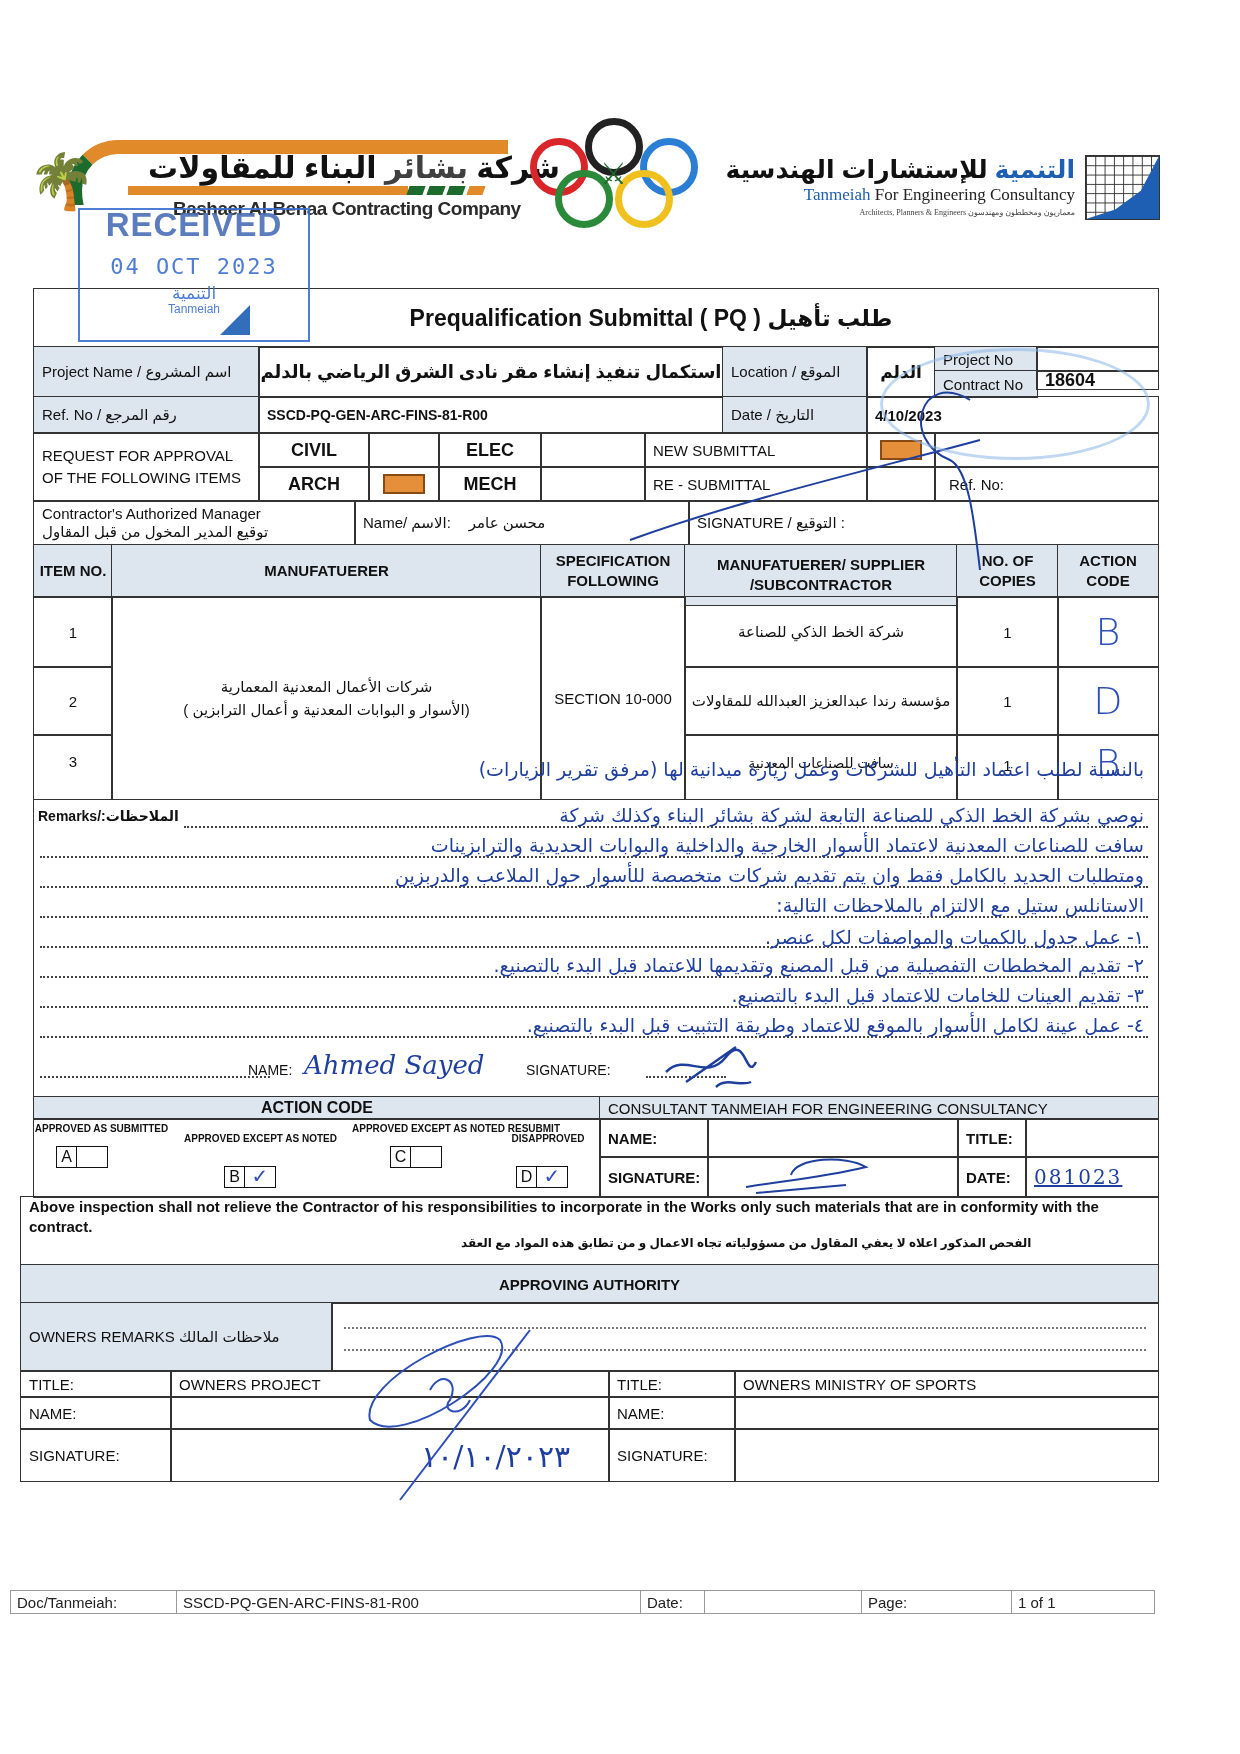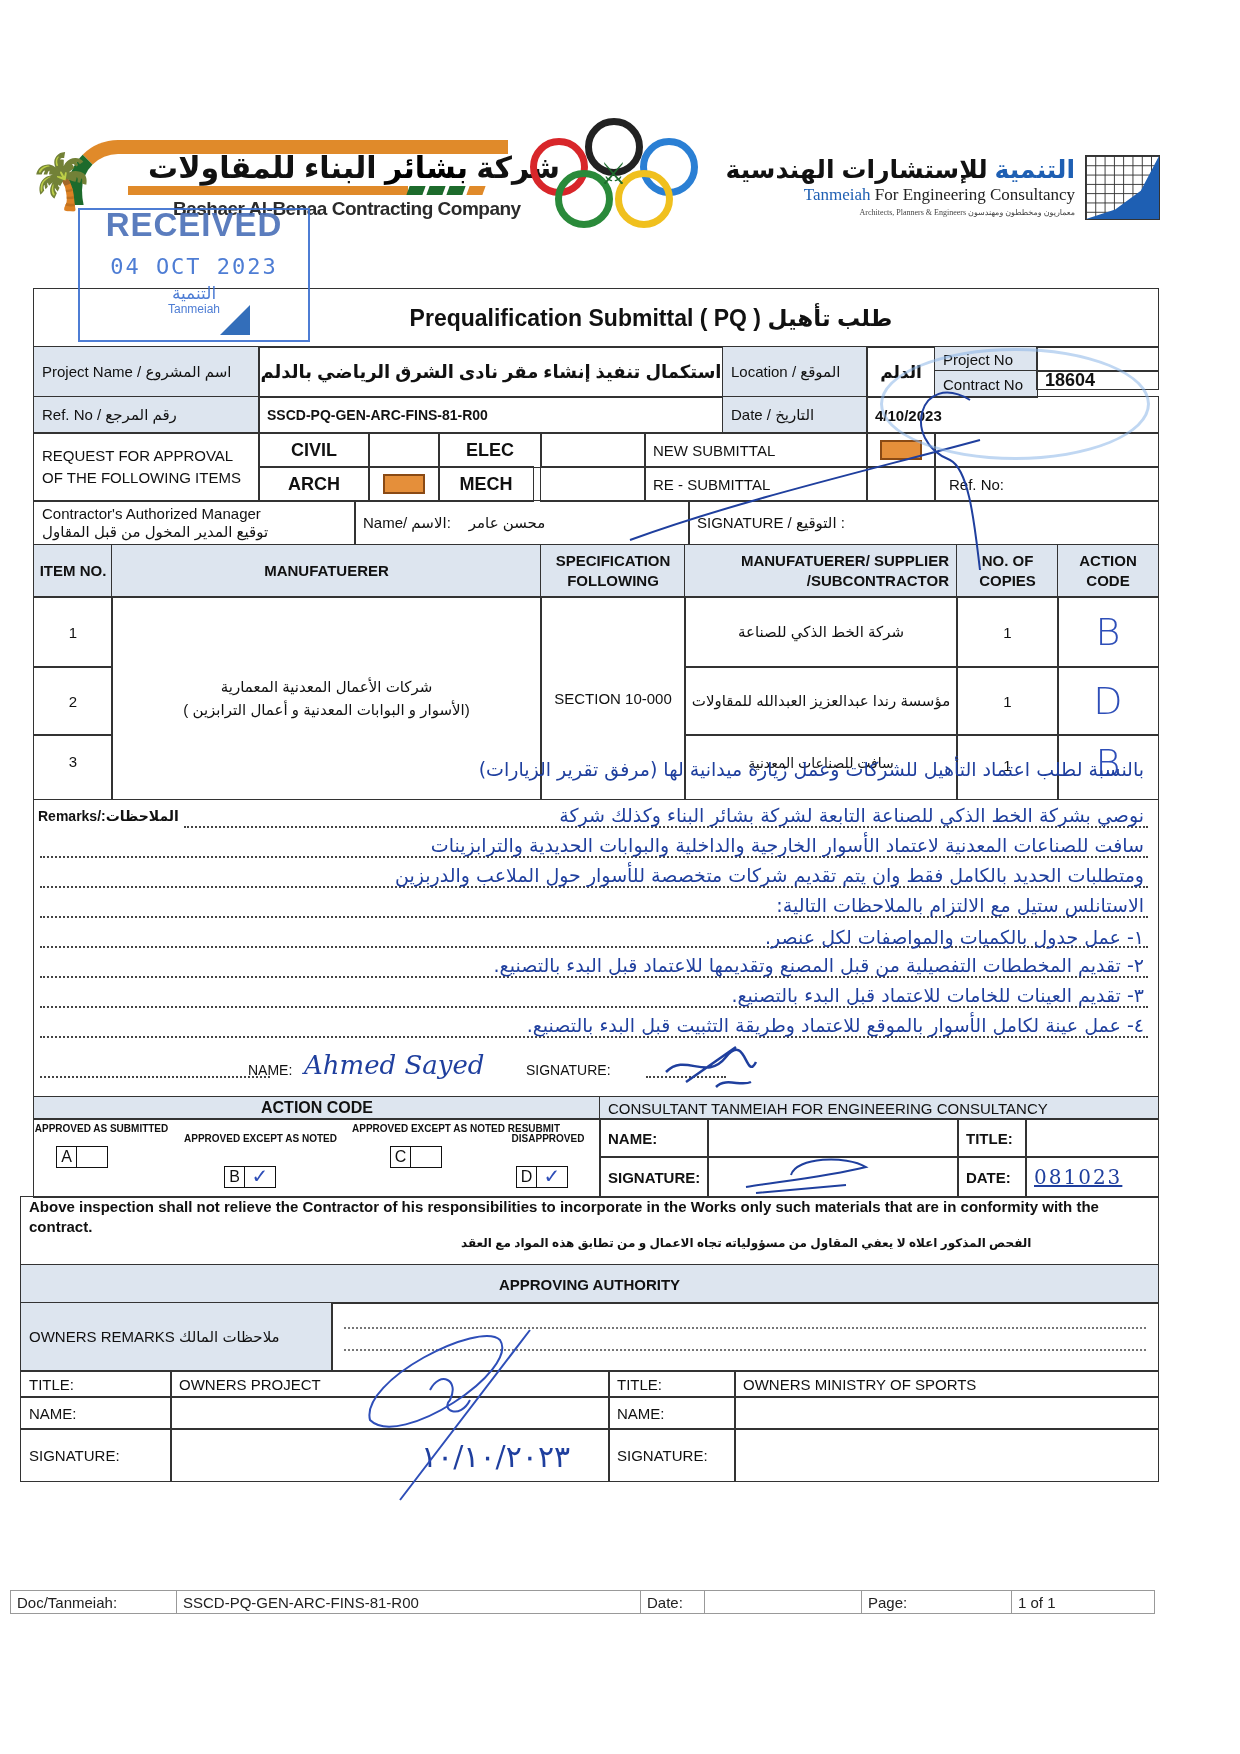--- a/index.html
+++ b/index.html
@@ -7,21 +7,21 @@
   body { position: relative; font-family: "Liberation Sans", "DejaVu Sans", sans-serif; color: #111; overflow: hidden; }
 
   .abs { position: absolute; }
   .shade { background: #dde5ef; }
 
   
   .logo-left { left: 28px; top: 140px; width: 450px; height: 100px; }
   .logo-left .palm { position: absolute; left: 0; top: 14px; font-size: 54px; color: #1d6b2c; line-height: 1; }
   .logo-left .arc { position: absolute; left: 40px; top: 0; width: 440px; height: 100px; border-top: 14px solid #e08a2a; border-left: 14px solid #1d6b2c; border-radius: 80px 0 0 80px; border-right: none; border-bottom: none; clip-path: inset(0 0 35% 0); }
   .logo-left .ar { position: absolute; left: 120px; top: 10px; font-size: 30px; font-weight: bold; color: #111; direction: rtl; white-space: nowrap; }
-  .logo-left .ar .o { color: #000000; }
+  .logo-left .ar .o { color: #404040; }
   .logo-left .en { position: absolute; left: 145px; top: 58px; font-size: 19px; font-weight: bold; color: #2b2b2b; letter-spacing: -0.5px; white-space: nowrap; }
   .logo-left .bars { position: absolute; left: 380px; top: 46px; display: flex; gap: 4px; }
   .logo-left .bars span { width: 16px; height: 9px; background: #1d6b2c; transform: skewX(-20deg); }
   .logo-left .bars span:nth-child(4) { background: #e08a2a; }
   .logo-left .line { position: absolute; left: 100px; top: 46px; width: 280px; height: 9px; background: #e08a2a; }
 
   .logo-center { left: 530px; top: 118px; width: 175px; height: 110px; }
   .petal { position: absolute; width: 58px; height: 58px; border-radius: 50%; border: 7px solid; background: transparent; }
 
   .logo-right { left: 760px; top: 155px; width: 400px; height: 70px; }
@@ -149,21 +149,21 @@
   <span>OF THE FOLLOWING ITEMS</span>
 </div>
 <div class="cell c bold" style="left:258px;top:432px;width:112px;height:36px;font-size:18px;">CIVIL</div>
 <div class="cell c" style="left:368px;top:432px;width:72px;height:36px;"></div>
 <div class="cell c bold" style="left:438px;top:432px;width:104px;height:36px;font-size:18px;">ELEC</div>
 <div class="cell c" style="left:540px;top:432px;width:106px;height:36px;"></div>
 <div class="cell" style="left:258px;top:466px;width:112px;height:36px;justify-content:center;font-size:18px;font-weight:bold;">ARCH</div>
 <div class="cell c" style="left:368px;top:466px;width:72px;height:36px;">
     <span class="orange"></span>
   </div>
-<div class="cell c bold" style="left:438px;top:466px;width:96px;height:36px;font-size:18px;">MECH</div>
+<div class="cell c bold" style="left:438px;top:466px;width:104px;height:36px;font-size:18px;">MECH</div>
 <div class="cell c" style="left:540px;top:466px;width:106px;height:36px;"></div>
 
 <div class="cell" style="left:644px;top:432px;width:224px;height:36px;">NEW SUBMITTAL</div>
 <div class="cell c" style="left:866px;top:432px;width:70px;height:36px;">
     <span class="orange"></span>
   </div>
 <div class="cell" style="left:934px;top:432px;width:225px;height:36px;"></div>
 <div class="cell" style="left:644px;top:466px;width:224px;height:36px;">RE - SUBMITTAL</div>
 <div class="cell c" style="left:866px;top:466px;width:70px;height:36px;"></div>
 <div class="cell" style="left:934px;top:466px;width:225px;height:36px;padding-left:14px;">Ref. No:</div>
@@ -174,21 +174,21 @@
 </div>
 <div class="cell" style="left:354px;top:500px;width:336px;height:46px;gap:18px;">
   <span>Name/ الاسم:</span>
   <span class="rtl">محسن عامر</span>
 </div>
 <div class="cell" style="left:688px;top:500px;width:471px;height:46px;">SIGNATURE / التوقيع :</div>
 
 <div class="cell c shade hdr" style="left:33px;top:544px;width:80px;height:54px;">ITEM NO.</div>
 <div class="cell c shade hdr" style="left:111px;top:544px;width:431px;height:54px;">MANUFATUERER</div>
 <div class="cell c shade hdr" style="left:540px;top:544px;width:146px;height:54px;white-space:normal;">SPECIFICATION FOLLOWING</div>
-<div class="cell c shade hdr" style="left:684px;top:544px;width:274px;height:54px;white-space:normal;text-align:right;">MANUFATUERER/ SUPPLIER /SUBCONTRACTOR</div>
+<div class="cell c shade hdr" style="left:684px;top:544px;width:274px;height:62px;white-space:normal;">MANUFATUERER/ SUPPLIER /SUBCONTRACTOR</div>
 <div class="cell c shade hdr" style="left:956px;top:544px;width:103px;height:54px;white-space:normal;">NO. OF COPIES</div>
 <div class="cell c shade hdr" style="left:1057px;top:544px;width:102px;height:54px;white-space:normal;">ACTION CODE</div>
 
 <div class="cell c" style="left:33px;top:596px;width:80px;height:72px;">1</div>
 <div class="cell c" style="left:33px;top:666px;width:80px;height:70px;">2</div>
 <div class="cell c" style="left:33px;top:734px;width:80px;height:66px;align-items:flex-start;padding-top:18px;">3</div>
 
 <div class="cell c rtl" style="left:111px;top:596px;width:431px;height:204px;flex-direction:column;font-size:15px;line-height:1.55;">
   <span>شركات الأعمال المعدنية المعمارية</span>
   <span>(الأسوار و البوابات المعدنية و أعمال الترابزين )</span>

